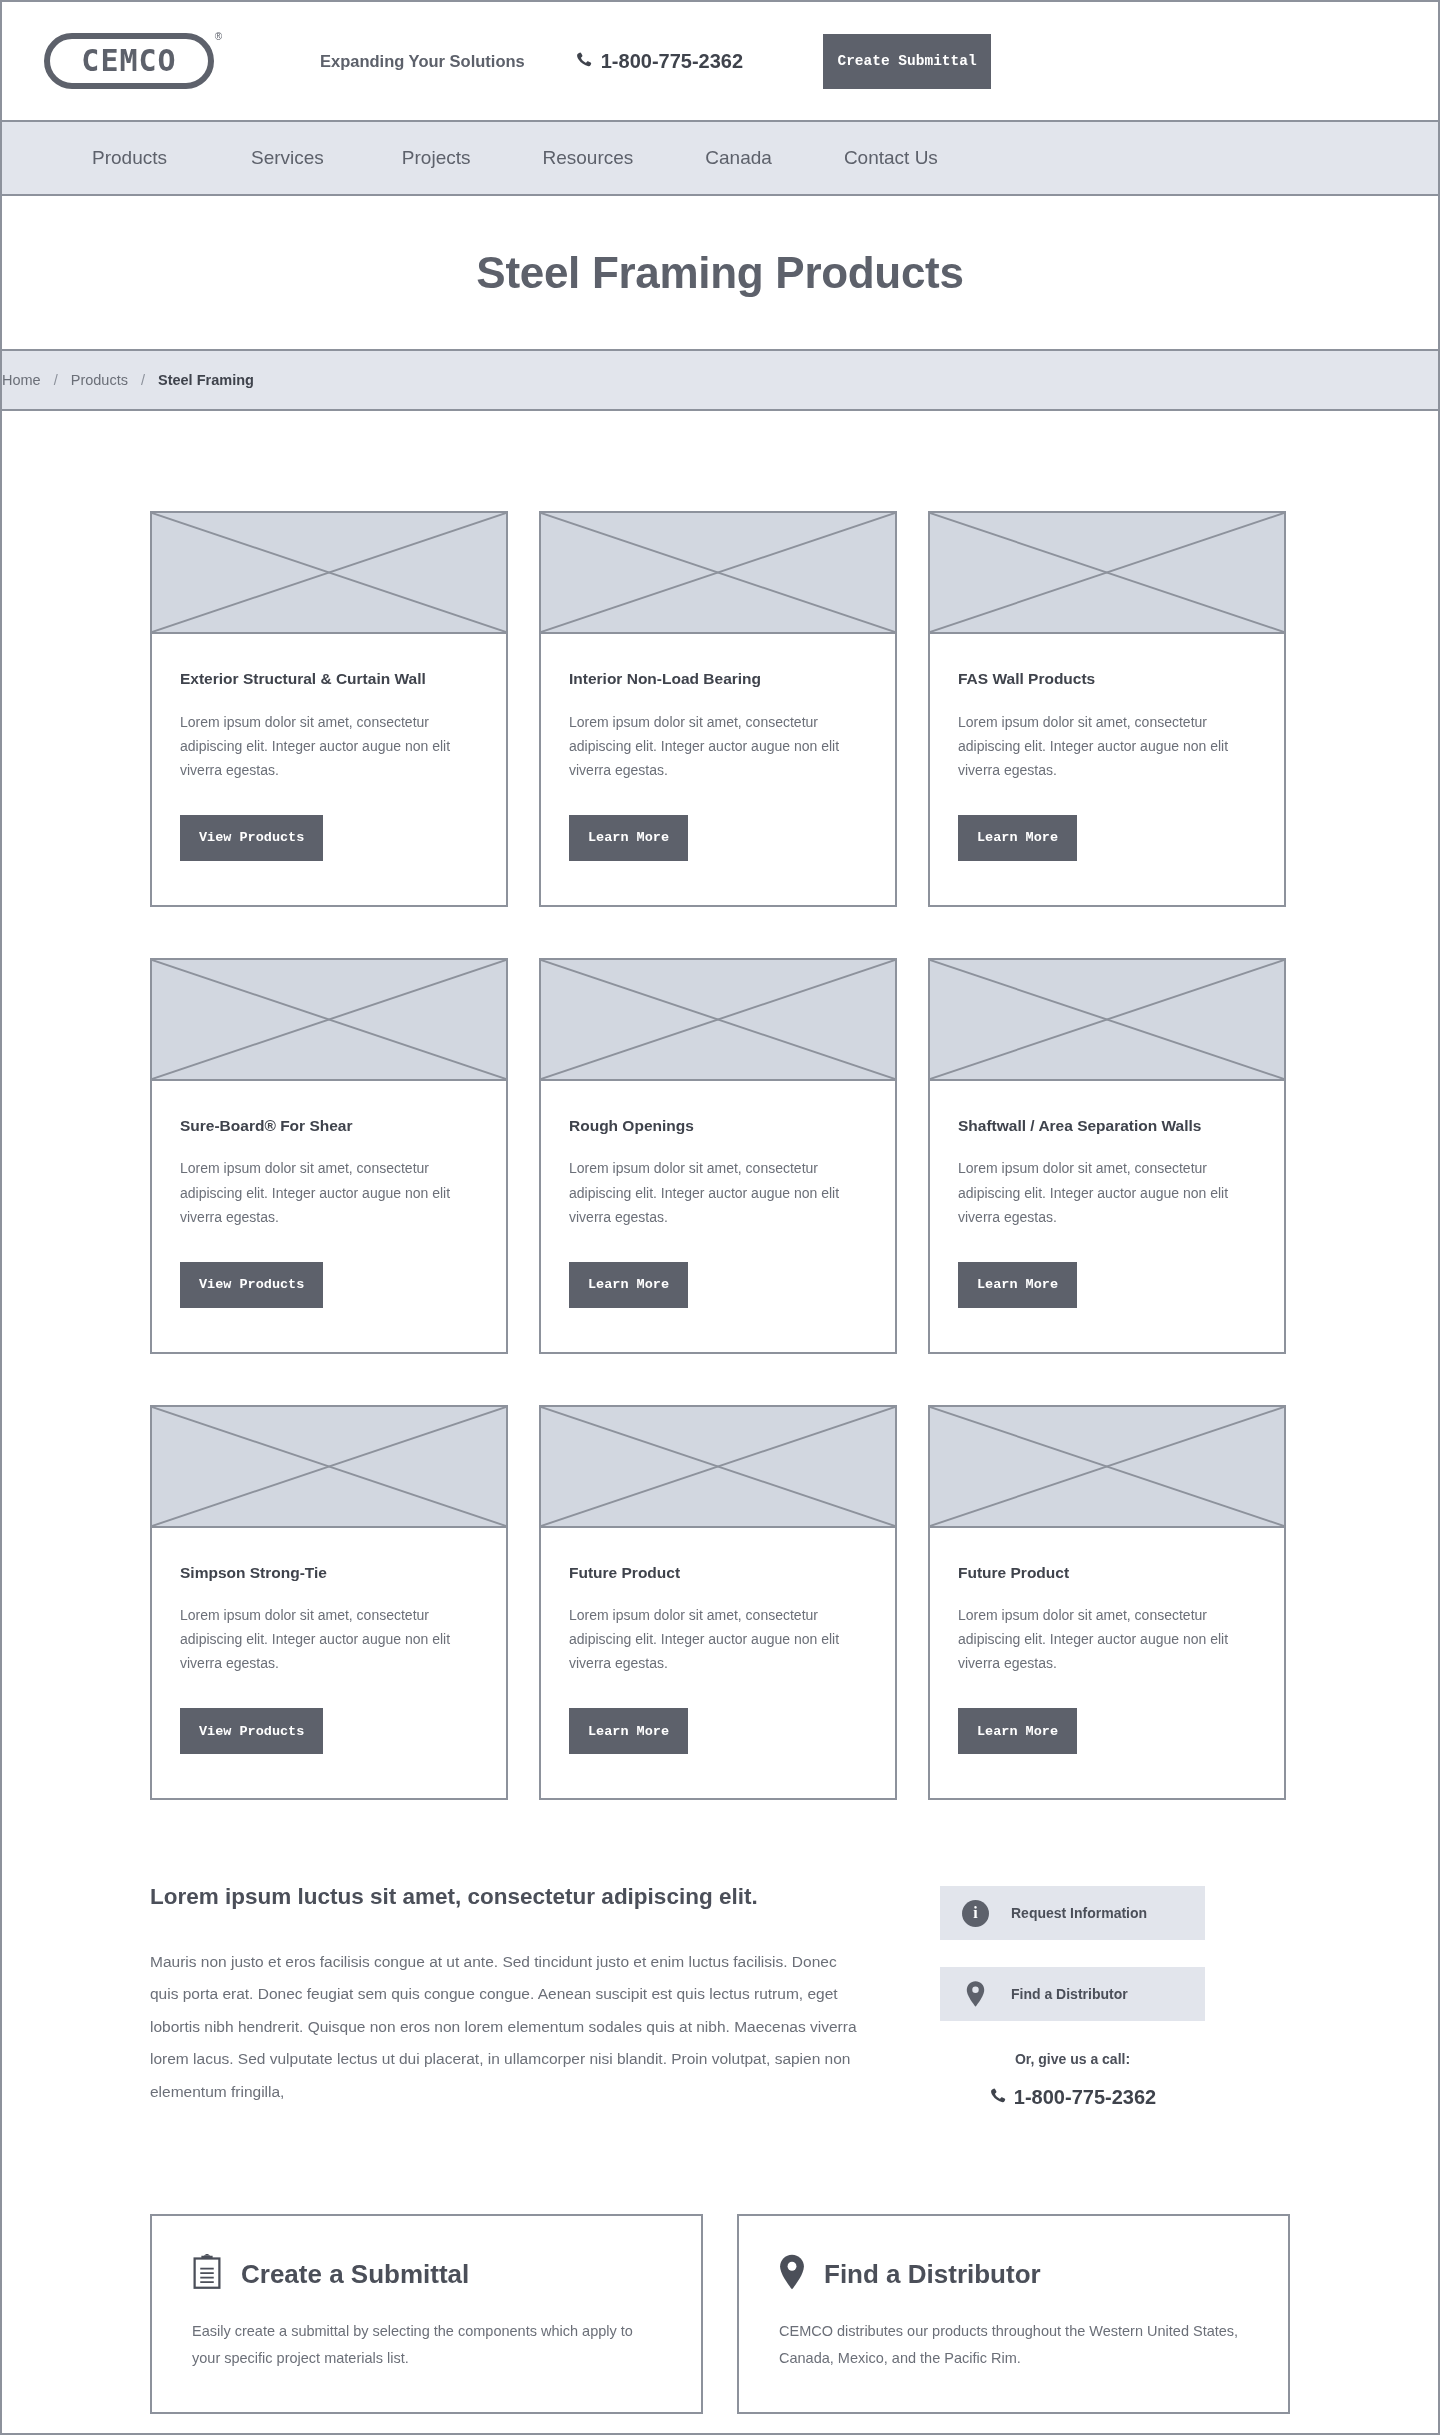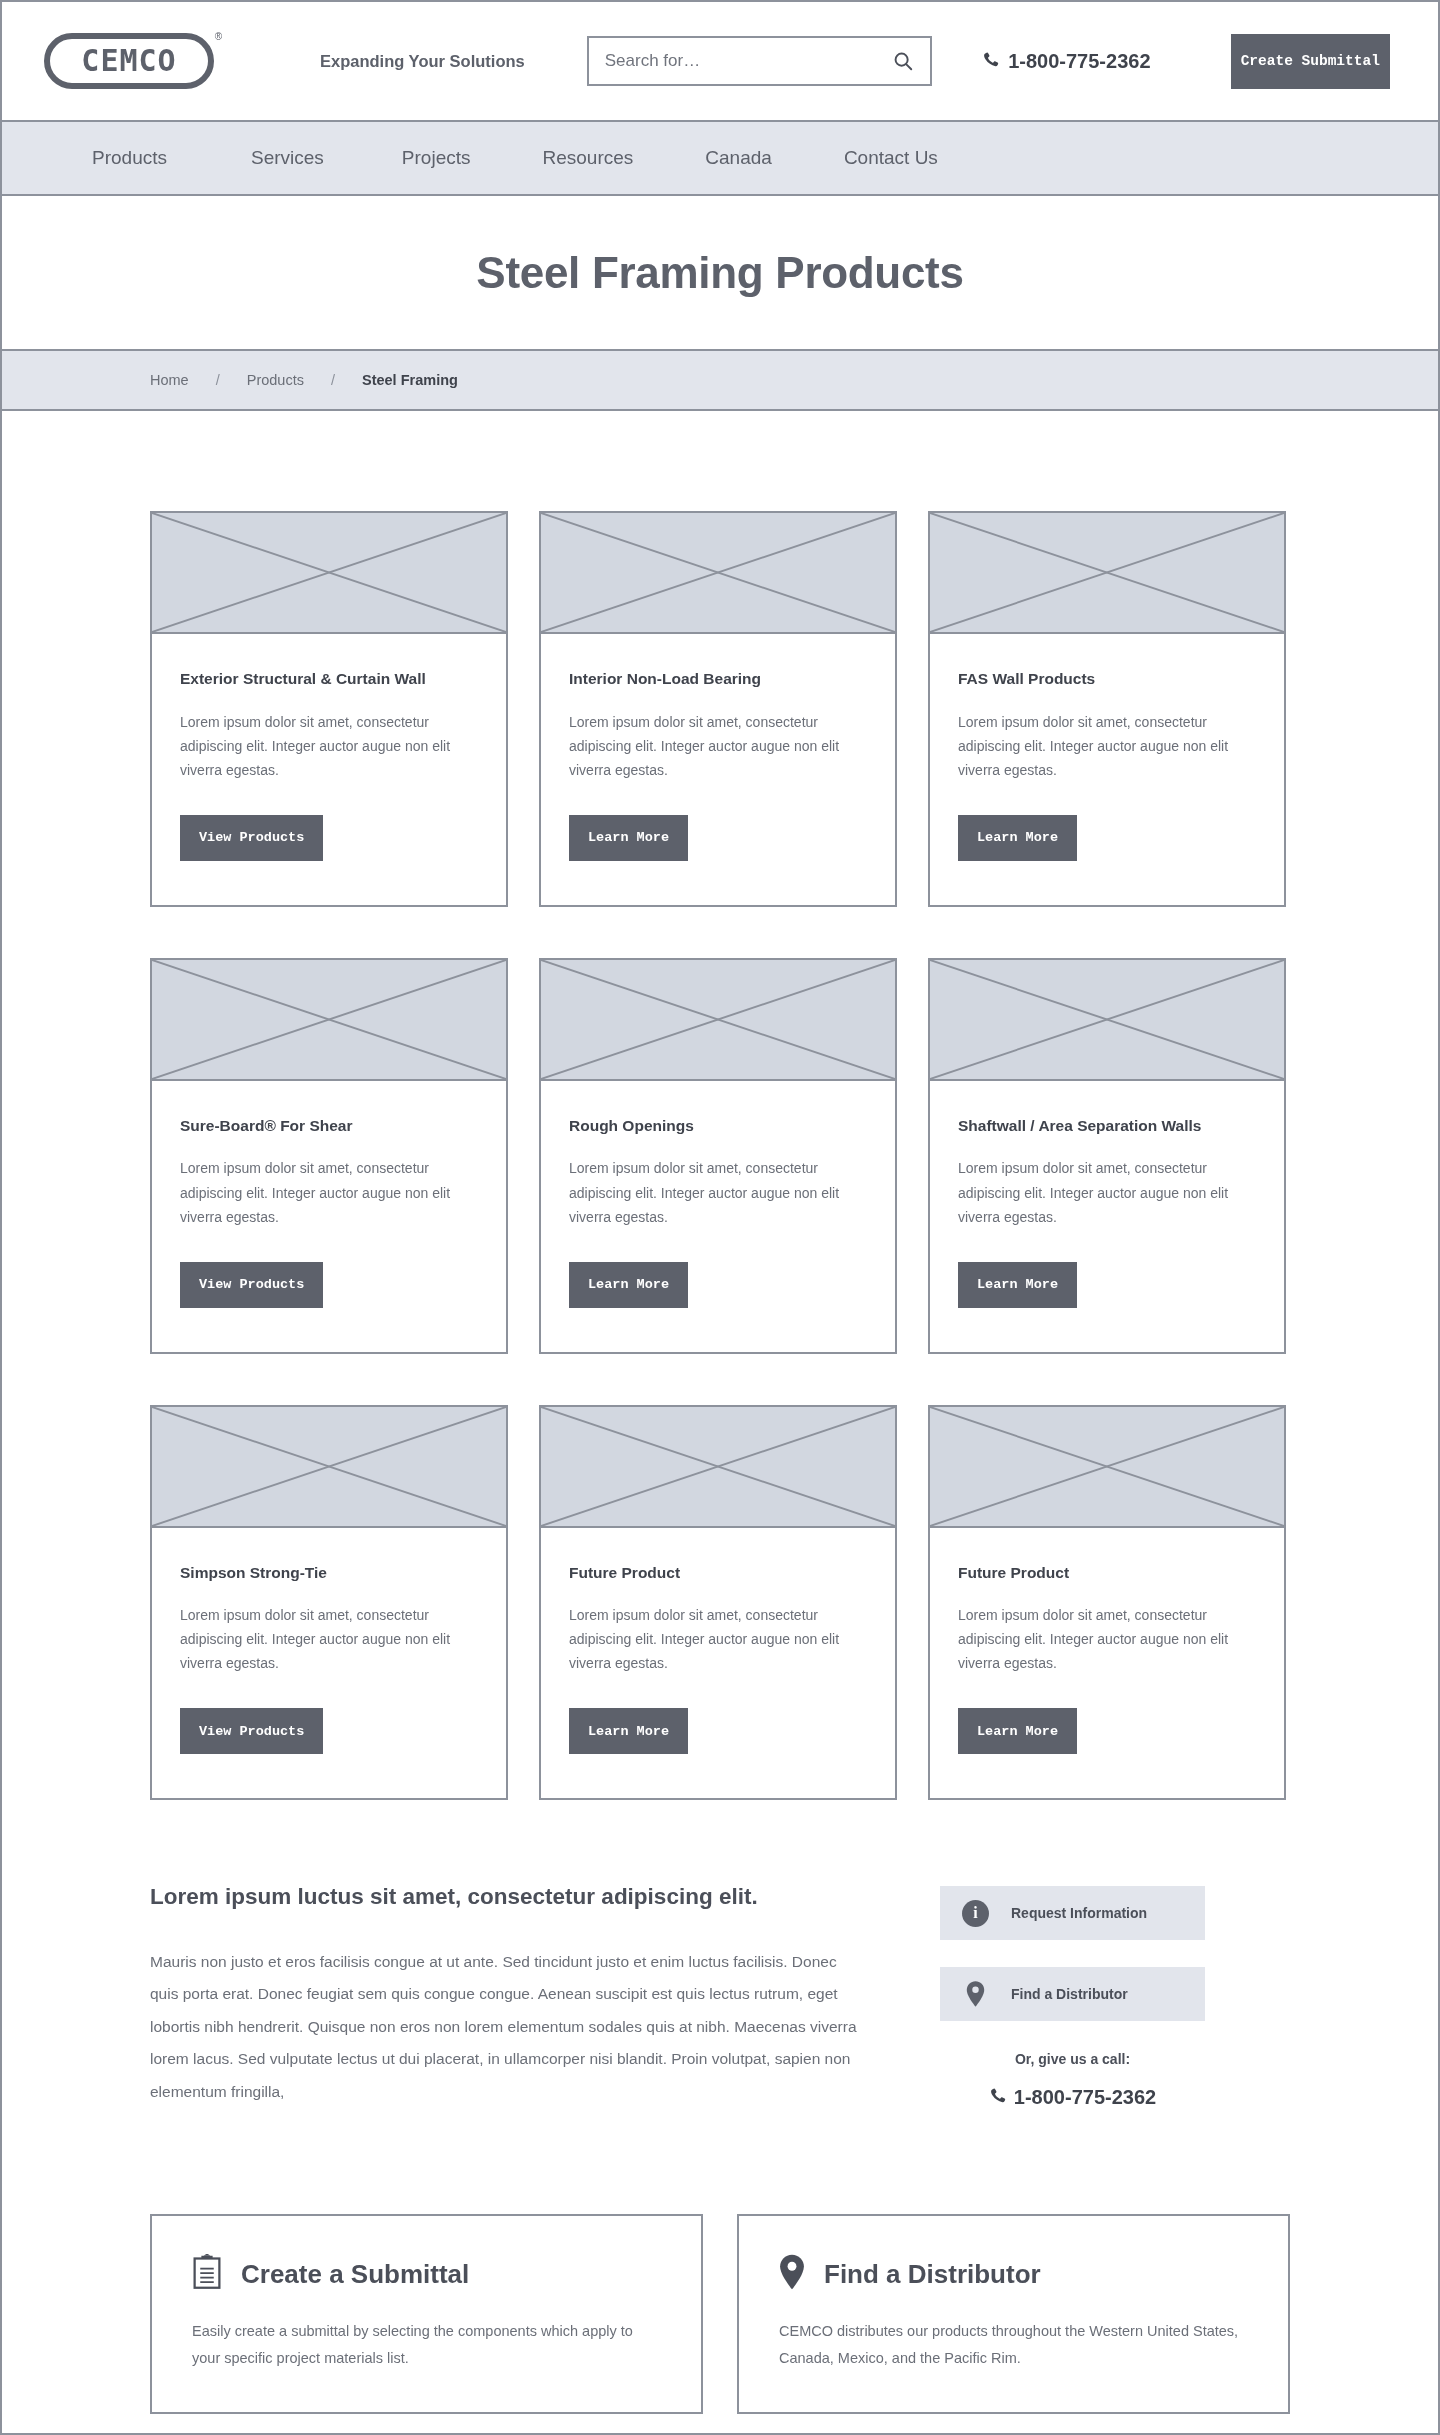--- a/index.html
+++ b/index.html
@@ -143,25 +143,24 @@
     font-weight: 700;
     color: #5d616b;
     letter-spacing: -0.3px;
   }
 
   
   .breadcrumb {
     background: #e2e5ec;
     height: 60px;
     display: flex; align-items: center;
-    padding-left: 148px;
     border-bottom: 2px solid #8d929c;
     font-size: 14.5px;
     color: #6b6f78;
-    gap: 27px;
+    gap: 13px;
   }
   .crumb { cursor: pointer; }
   .crumb.current { font-weight: 700; color: #3f434c; cursor: default; }
   .crumb-sep { color: #8d929c; }
 
   
   .grid-wrap { padding: 100px 148px 0 148px; }
   .grid {
     display: grid;
     grid-template-columns: repeat(3, 358px);
@@ -317,29 +316,20 @@
 
     <div class="logo-wrap">
       <div class="logo-box">
         <span class="logo-text">CEMCO</span>
       </div>
       <span class="logo-reg">®</span>
     </div>
 
     <div class="tagline">Expanding Your Solutions</div>
 
-    <div class="searchbox">
-      <input type="text" placeholder="Search for…" style="">
-      <span class="search-icon">
-        <svg width="22" height="22" viewBox="0 0 24 24" fill="none" stroke="#4b4f59" stroke-width="2.1">
-          <circle cx="10.5" cy="10.5" r="6.6"></circle>
-          <line x1="15.4" y1="15.4" x2="21" y2="21" stroke-linecap="round"></line>
-        </svg>
-      </span>
-    </div>
 
     <div class="phone-top">
       <span>
         <svg width="17" height="17" viewBox="0 0 24 24" fill="#3f434c">
           <path d="M6.6 2.3c.8-.4 1.7-.1 2.1.7l1.6 3c.4.7.2 1.6-.4 2.1l-1.2 1c-.2.2-.3.5-.2.8.5 1.4 1.4 2.8 2.6 4 1.2 1.2 2.6 2.1 4 2.6.3.1.6 0 .8-.2l1-1.2c.5-.6 1.4-.8 2.1-.4l3 1.6c.8.4 1.1 1.3.7 2.1l-.9 1.7c-.5 1-1.6 1.5-2.7 1.3C13.3 20.2 8.4 17 5.1 12 3 8.9 2.6 6.4 3.2 4.9c.2-.6.7-1.1 1.3-1.4z"></path>
         </svg>
       </span>
       <span>1-800-775-2362</span>
     </div>
 

